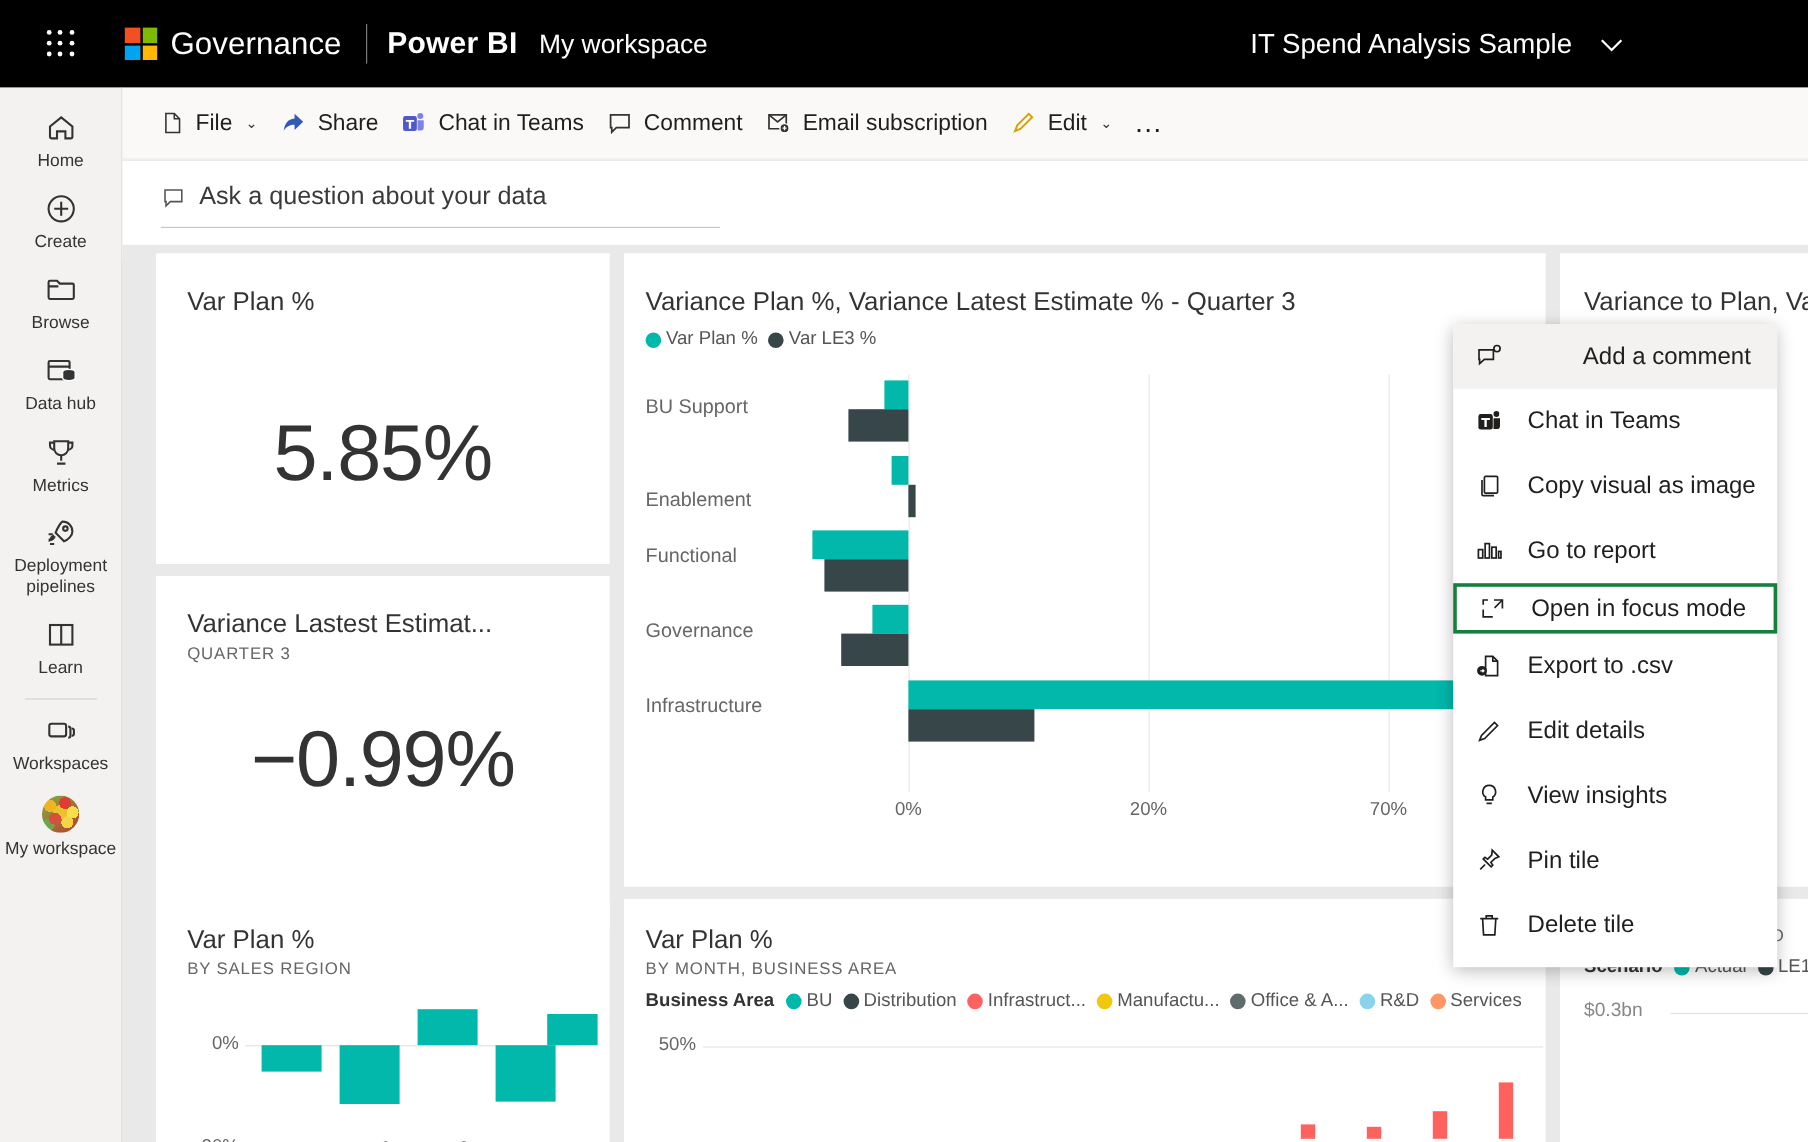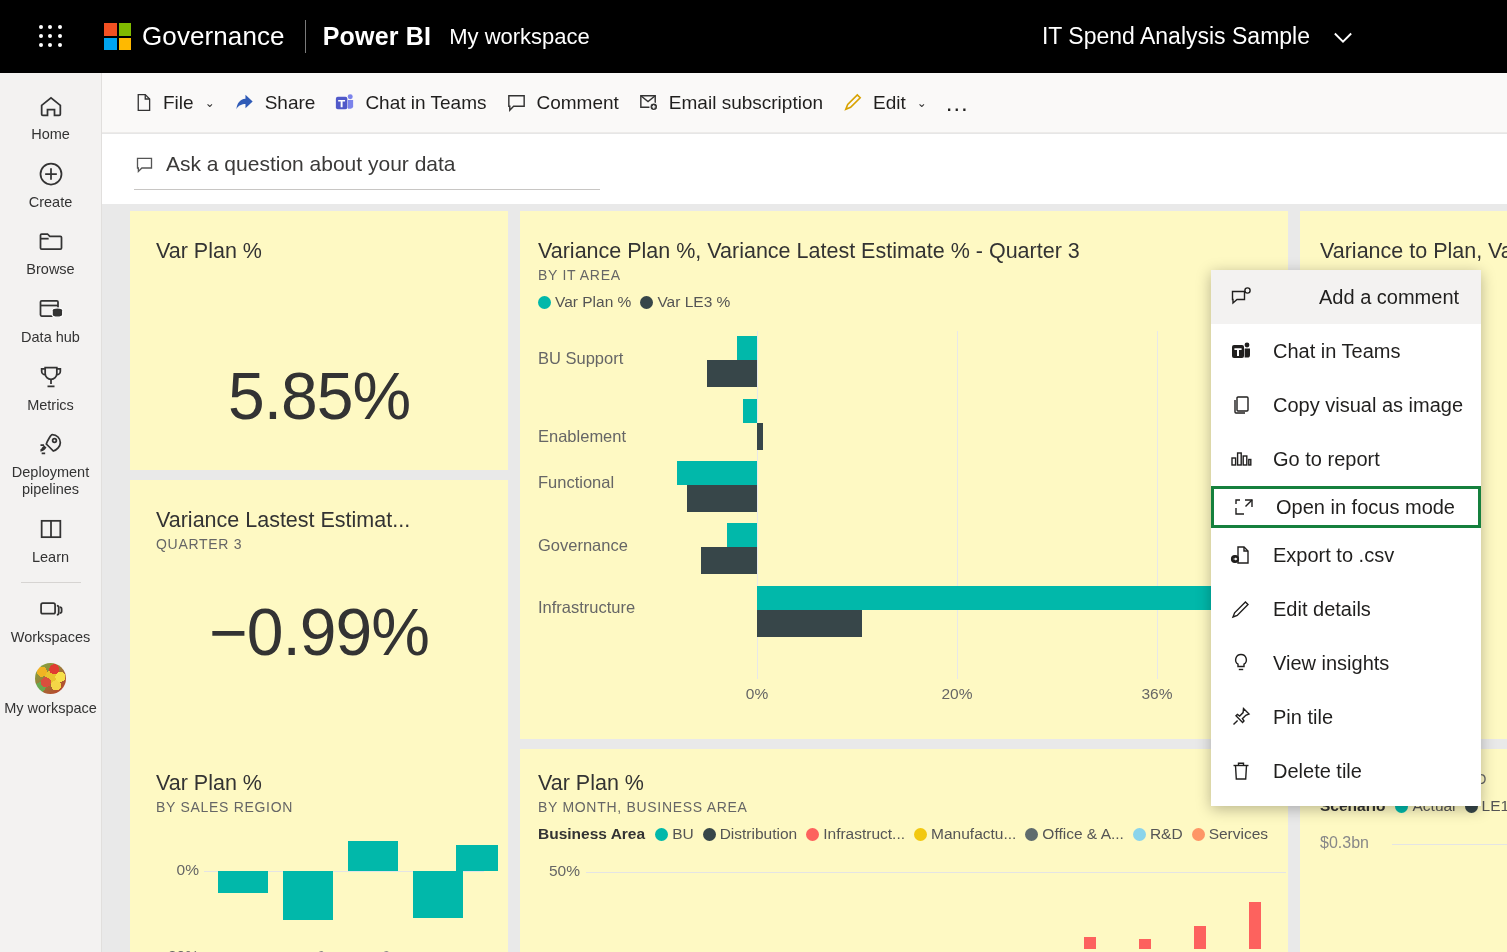--- a/index.html
+++ b/index.html
@@ -85,21 +85,21 @@
     display:flex; align-items:center; width:466px;
     border-bottom:1px solid #c8c6c4; padding-bottom:13px; cursor:text;
   }
   .qna-text { font-size:21px; color:#3b3a39; margin-left:11px; }
 
   
   .canvas {
     position:absolute; top:204px; left:102px; width:1405px; height:748px;
     background:#e9e9e9; overflow:hidden;
   }
-  .tile { position:absolute; background:#fef9c3; }
+  .tile { position:absolute; background:#ffffff; }
   .tile-title { font-size:21.5px; color:#333; font-weight:400; }
   .tile-sub {
     font-size:14px; color:#666; letter-spacing:.7px; margin-top:3px;
     text-transform:uppercase;
   }
   .kpi-value {
     font-size:66px; color:#333; font-weight:300; text-align:center;
     letter-spacing:-1px;
   }
 
@@ -364,21 +364,21 @@
       </svg>
     </span>
     <span class="qna-text">Ask a question about your data</span>
   </div>
 </div>
 
 <div class="canvas">
 
   <div class="tile" id="tileVarPlan">
     <div class="tile-title">Var Plan %</div>
-    <div class="kpi-value" style="margin-top:94px;">5.85%</div>
+    <div class="kpi-value" style="margin-top:75px;">5.85%</div>
   </div>
 
   <div class="tile" id="tileVarLE">
     <div class="tile-title">Variance Lastest Estimat...</div>
     <div class="tile-sub">Quarter 3</div>
     <div class="kpi-value" style="margin-top:42px;">−0.99%</div>
   </div>
 
   <div class="tile" id="tileRegion">
     <div class="tile-title">Var Plan %</div>
@@ -399,21 +399,20 @@
       <div class="rlabel" style="left:70px;  top:142px;">...d...</div>
       <div class="rlabel" style="left:135px; top:142px;">...ada</div>
       <div class="rlabel" style="left:200px; top:142px;">...ope</div>
 
       <div class="rlabel" style="left:312px; top:142px;">USA</div>
     </div>
   </div>
 
   <div class="tile" id="tileMain">
     <div class="tile-title">Variance Plan %, Variance Latest Estimate % - Quarter 3</div>
-    <div class="tile-sub">by IT Area</div>
     <div class="legend-row">
       <span class="legend-item">
         <i class="dot" style="background:#01b8aa;"></i>
         <span>Var Plan %</span>
       </span>
       <span class="legend-item">
         <i class="dot" style="background:#374649;"></i>
         <span>Var LE3 %</span>
       </span>
     </div>
@@ -440,21 +439,21 @@
       <div class="bar" style="background:#374649; left:149px; top:156px;width:70px; height:27px;"></div>
 
       <div class="bar" style="background:#01b8aa; left:189px; top:194px;width:30px; height:24px;"></div>
       <div class="bar" style="background:#374649; left:163px; top:218px;width:56px; height:27px;"></div>
 
       <div class="bar" style="background:#01b8aa; left:219px; top:257px;width:471px;height:24px;"></div>
       <div class="bar" style="background:#374649; left:219px; top:281px;width:105px;height:27px;"></div>
 
       <div class="tick-x" style="left:189px; top:356px; width:60px;">0%</div>
       <div class="tick-x" style="left:389px; top:356px; width:60px;">20%</div>
-      <div class="tick-x" style="left:589px; top:356px; width:60px;">36%</div>
+      <div class="tick-x" style="left:589px; top:356px; width:60px;">70%</div>
     </div>
 
   </div>
 
   <div class="tile" id="tileMonth">
     <div class="tile-title">Var Plan %</div>
     <div class="tile-sub">by Month, Business Area</div>
     <div class="legend-row">
       <span class="legend-head">Business Area</span>
       <span class="legend-item">

